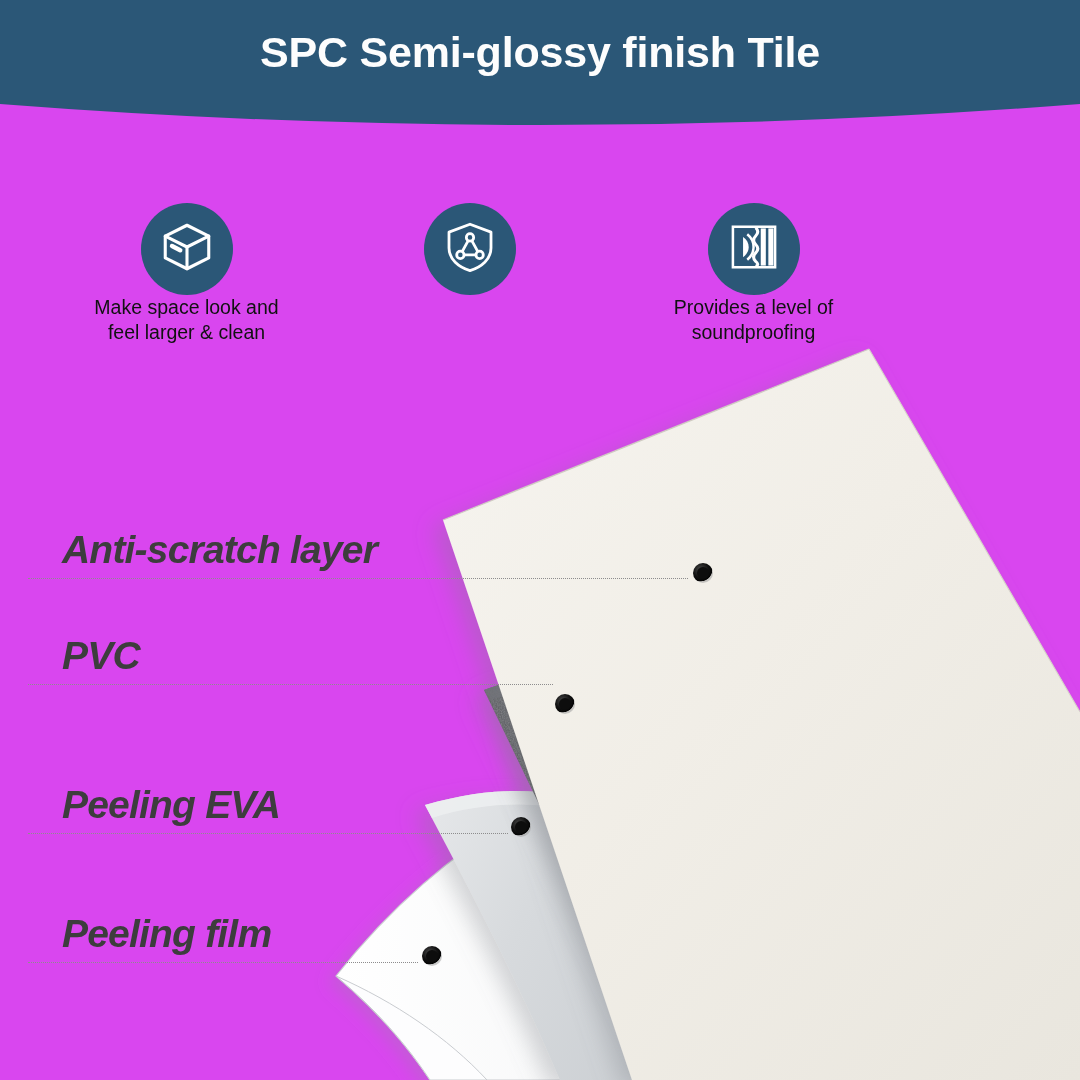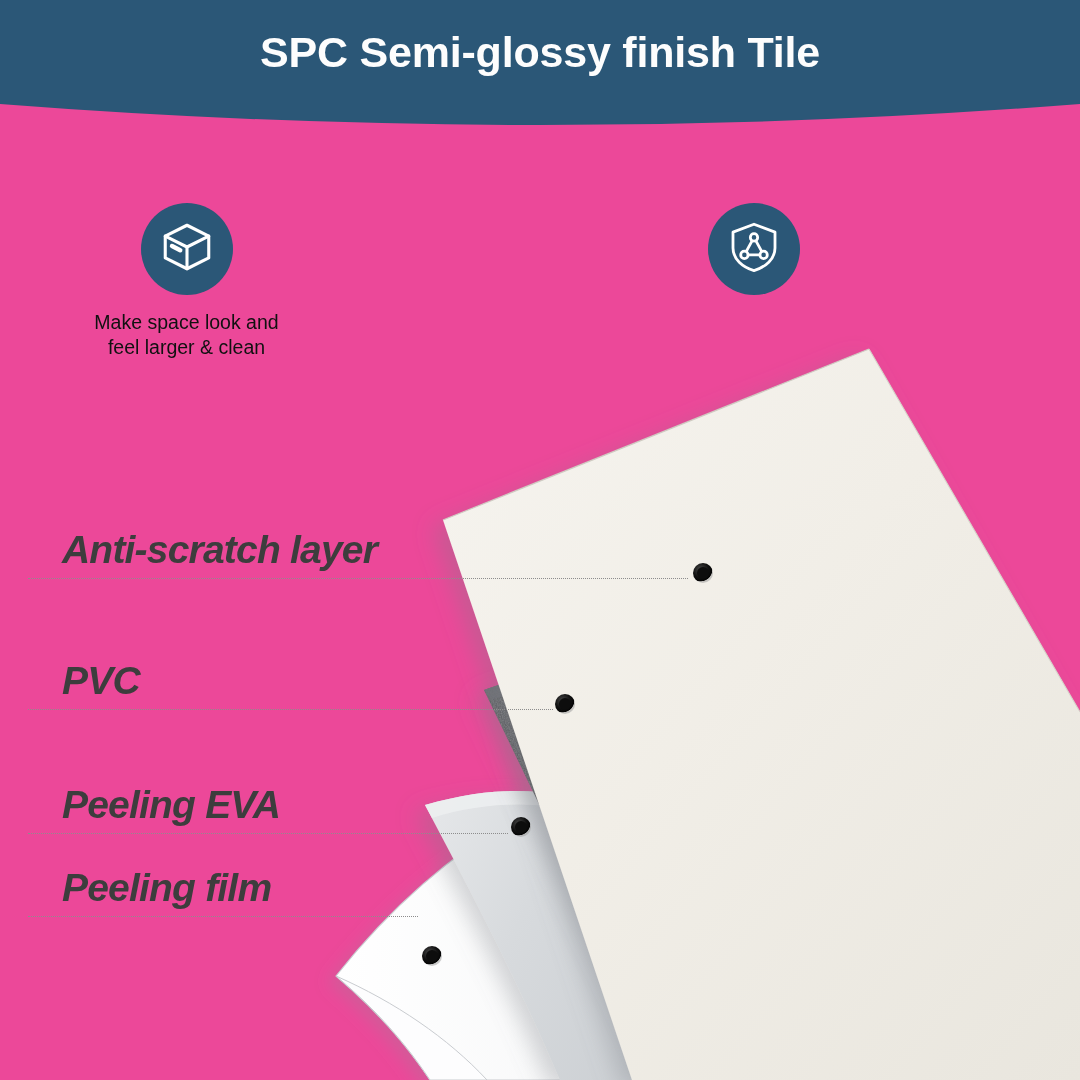--- a/index.html
+++ b/index.html
@@ -4,21 +4,21 @@
 <title>SPC Semi-glossy finish Tile</title>
 <style>
   * { margin:0; padding:0; box-sizing:border-box; }
   html,body{ width:1080px; height:1080px; }
   body{
     font-family:"Liberation Sans", sans-serif;
     background:#ffffff;
     overflow:hidden;
     position:relative;
   }
-  #stage{ position:absolute; left:0; top:0; width:1080px; height:1080px; overflow:hidden; background:#ec4899; }
+  #stage{ position:absolute; left:0; top:0; width:1080px; height:1080px; overflow:hidden; background:#d946ef; }
 
   
   #header{
     position:absolute; left:0; top:0; width:1080px; height:132px;
     background:#2b5777;
     -webkit-clip-path: path("M0,0 L1080,0 L1080,104 Q540,146 0,104 Z");
     clip-path: path("M0,0 L1080,0 L1080,104 Q540,146 0,104 Z");
   }
   #header-title{
     position:absolute; left:0; top:0; width:1080px; height:104px;
@@ -36,21 +36,20 @@
     display:flex; justify-content:space-between; align-items:flex-start;
   }
   .feature{ width:283px; display:flex; flex-direction:column; align-items:center; }
   .feature-badge{
     width:92px; height:92px; border-radius:50%;
     background:#2b5777;
     display:flex; align-items:center; justify-content:center;
     flex:0 0 auto;
   }
   .feature-caption{
-    margin-top:15px;
     font-size:19.5px;
     line-height:25px;
     color:#111111;
     text-align:center;
     white-space:pre-line;
   }
 
   
   .layer-row{ position:absolute; left:0; width:1080px; height:1px;font-style:italic; }
   .layer-label{
@@ -209,49 +208,67 @@
             <path d="M32 6 L56 15 L56 33 C56 46 45 55 32 59 C19 55 8 46 8 33 L8 15 Z"></path>
             <path d="M32 21 L21 41 L43 41 Z"></path>
             <circle cx="32" cy="21" r="4.2" fill="#2b5777"></circle>
             <circle cx="21" cy="41" r="4.2" fill="#2b5777"></circle>
             <circle cx="43" cy="41" r="4.2" fill="#2b5777"></circle>
           </svg>
         </span>
       </div>
     </div>
 
+    <div class="feature">
+      <div class="feature-badge">
+        <span>
+          <svg width="54" height="54" viewBox="0 0 64 64" fill="none">
+            <rect x="7" y="8" width="50" height="48" stroke="#ffffff" stroke-width="3" fill="none"></rect>
+
+            <path d="M19 20 C28 26 28 38 19 44 Z" fill="#ffffff"></path>
+            <path d="M24 17 C34 25 34 39 24 47" stroke="#ffffff" stroke-width="3" fill="none"></path>
+
+            <path d="M34 9 q5 5 0 10 q-5 5 0 10 q5 5 0 10 q-5 5 0 10 q5 4 0 6" stroke="#ffffff" stroke-width="3.6" fill="none"></path>
+            <rect x="40" y="10" width="6" height="44" fill="#ffffff"></rect>
+            <rect x="49" y="10" width="6" height="44" fill="#ffffff"></rect>
+          </svg>
+        </span>
+      </div>
+      <div class="feature-caption">Provides a level of
+soundproofing</div>
+    </div>
   </div>
 
   <div id="callouts">
 
     <div class="layer-row" style="top:578px;">
       <span class="layer-label">Anti-scratch layer</span>
       <span class="layer-leader" style="width:660px;"></span>
     </div>
     <span class="layer-dot" style="left:703px; top:573px;">
         <span class="core"></span>
       </span>
 
-    <div class="layer-row" style="top:709px;">
+    <div class="layer-row" style="top:684px;">
       <span class="layer-label">PVC</span>
       <span class="layer-leader" style="width:525px;"></span>
     </div>
     <span class="layer-dot" style="left:565px; top:704px;">
         <span class="core"></span>
       </span>
 
     <div class="layer-row" style="top:833px;">
       <span class="layer-label">Peeling EVA</span>
       <span class="layer-leader" style="width:480px;"></span>
     </div>
     <span class="layer-dot" style="left:521px; top:827px;">
         <span class="core"></span>
       </span>
 
-    <div class="layer-row" style="top:916px;">
+    <div class="layer-row" style="top:962px;">
       <span class="layer-label">Peeling film</span>
       <span class="layer-leader" style="width:390px;"></span>
     </div>
     <span class="layer-dot" style="left:432px; top:956px;">
         <span class="core"></span>
       </span>
   </div>
 
 </div>
 

